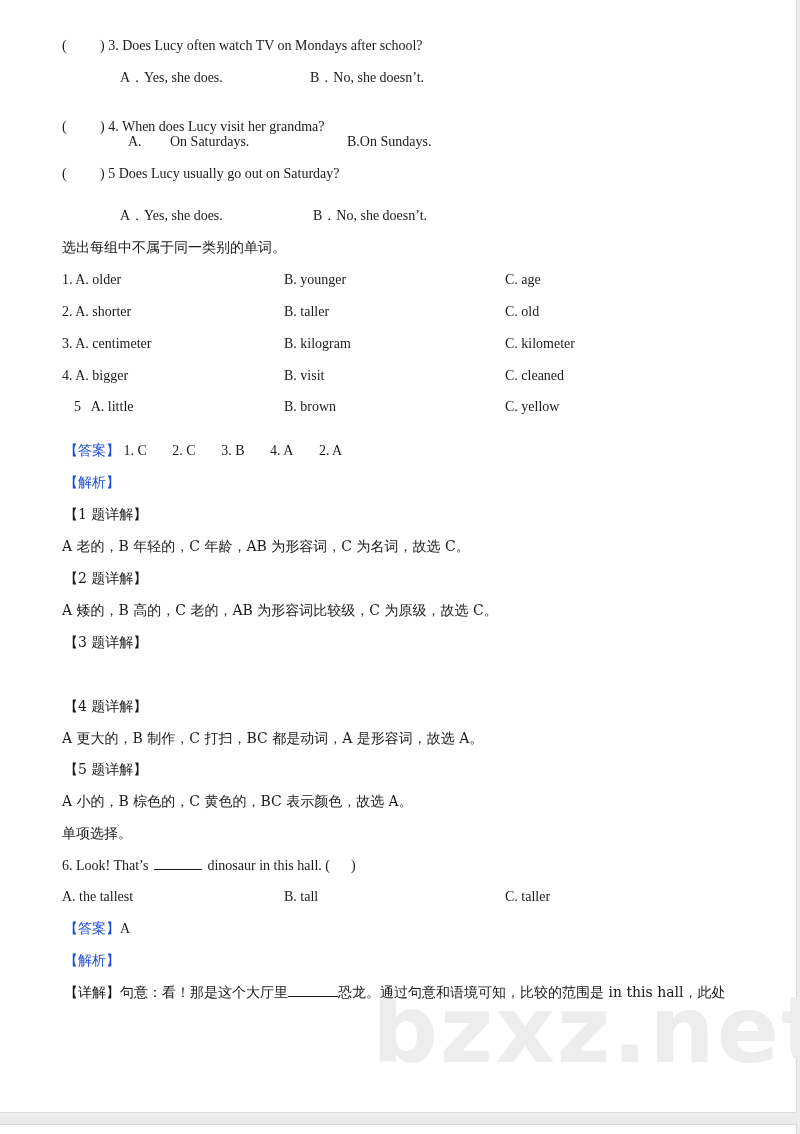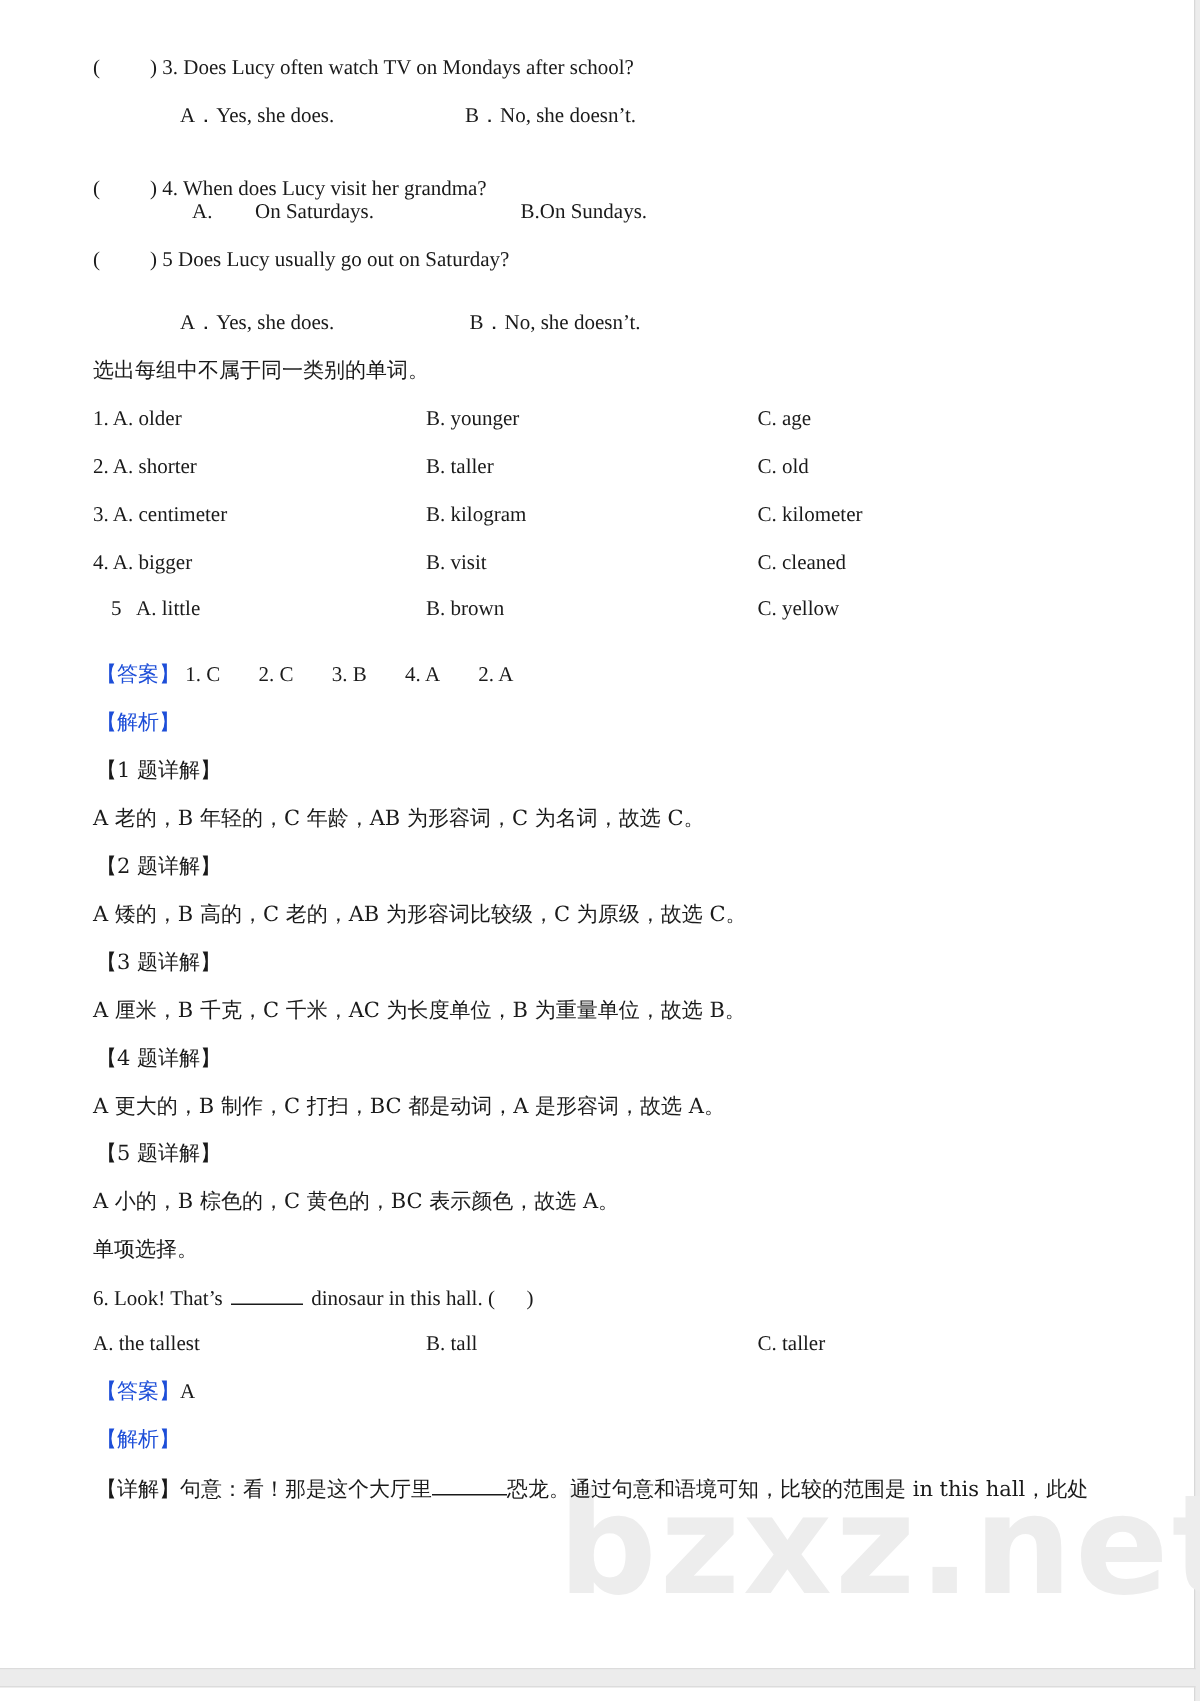--- a/index.html
+++ b/index.html
@@ -103,21 +103,20 @@
   </div>
   <div class="line cn tag-blue" style="left:64px; top:473px;">【解析】</div>
 
   <div class="line cn" style="left:64px; top:505px;">【1 题详解】</div>
   <div class="line cn" style="top:537px;">A 老的，B 年轻的，C 年龄，AB 为形容词，C 为名词，故选 C。</div>
 
   <div class="line cn" style="left:64px; top:569px;">【2 题详解】</div>
   <div class="line cn" style="top:601px;">A 矮的，B 高的，C 老的，AB 为形容词比较级，C 为原级，故选 C。</div>
 
   <div class="line cn" style="left:64px; top:633px;">【3 题详解】</div>
-  <div class="line cn" style="top:665px;">A 厘米，B 千克，C 千米，AC 为长度单位，B 为重量单位，故选 B。</div>
 
   <div class="line cn" style="left:64px; top:697px;">【4 题详解】</div>
   <div class="line cn" style="top:729px;">A 更大的，B 制作，C 打扫，BC 都是动词，A 是形容词，故选 A。</div>
 
   <div class="line cn" style="left:64px; top:760px;">【5 题详解】</div>
   <div class="line cn" style="top:792px;">A 小的，B 棕色的，C 黄色的，BC 表示颜色，故选 A。</div>
 
   <div class="line cn" style="top:824px;">单项选择。</div>
 
   <div class="line" style="top:856px;">

